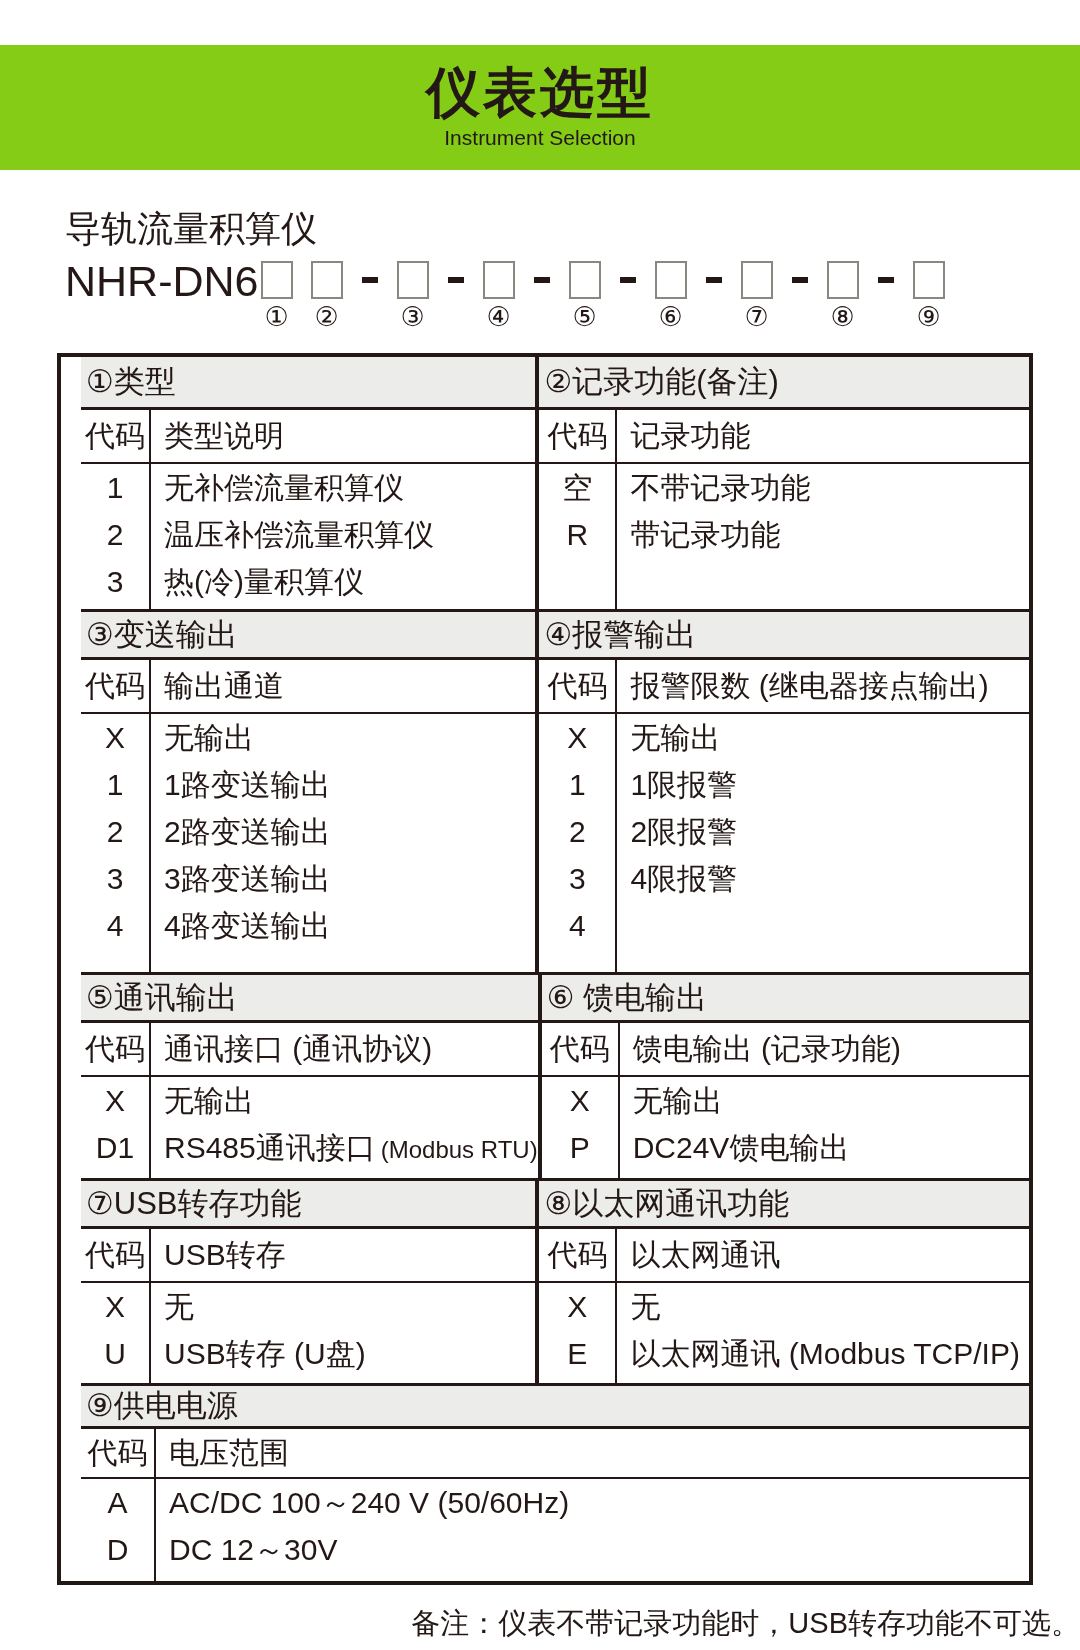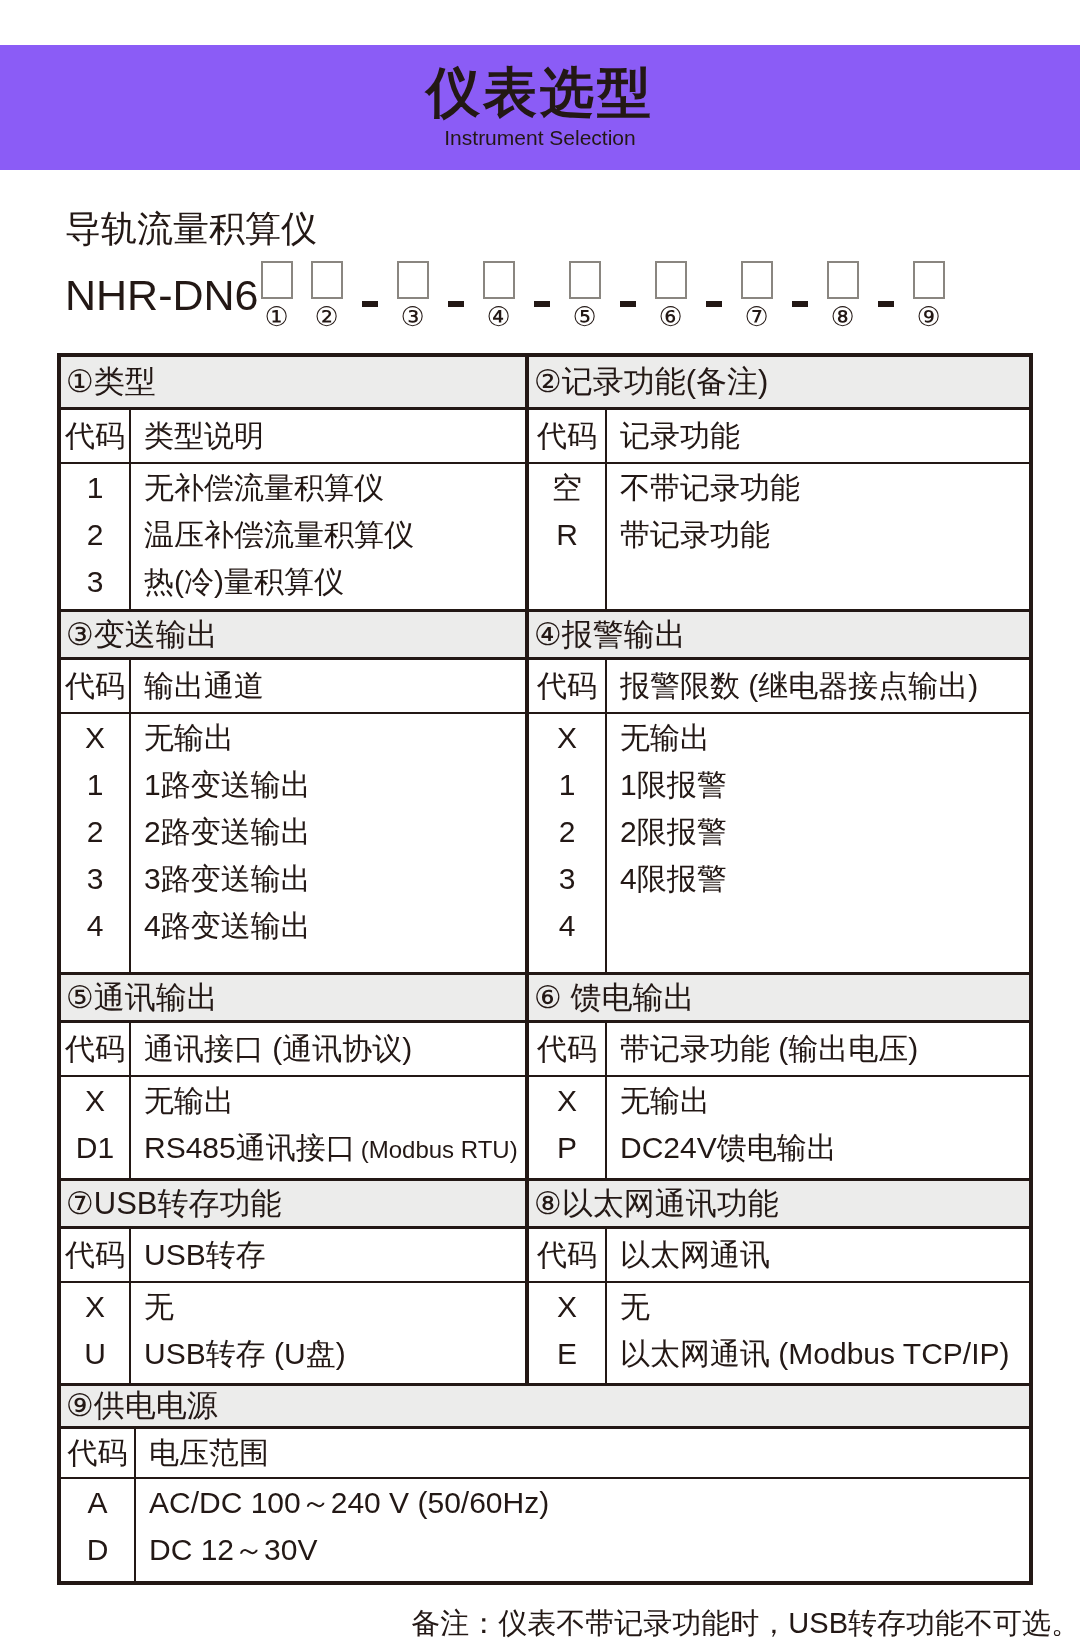--- a/index.html
+++ b/index.html
@@ -3,39 +3,39 @@
 <meta charset="utf-8">
 <style>
   html,body{margin:0;padding:0;background:#ffffff;}
   body{
     width:1080px;height:1650px;overflow:hidden;
     font-family:"Liberation Sans","DejaVu Sans",sans-serif;
     color:#231815;position:relative;
   }
   
   .banner{
-    margin-top:45px;height:125px;background:#8b5cf6;
+    margin-top:45px;height:125px;background:#84cc16;
     display:flex;flex-direction:column;justify-content:center;align-items:center;
   }
   .banner-title{font-size:54px;font-weight:bold;letter-spacing:3px;line-height:1;}
   .banner-sub{font-size:21px;margin-top:7px;}
   
   .intro{margin:38px 0 0 65px;}
   .product-name{font-size:36px;line-height:42px;}
-  .model-row{display:flex;align-items:center;margin-top:8px;height:73px;}
+  .model-row{display:flex;align-items:flex-start;margin-top:8px;height:73px;}
   .model-prefix{font-size:43px;line-height:46px;font-weight:500;margin-right:2px;}
   .unit{display:flex;flex-direction:column;align-items:center;width:32px;margin-top:3px;flex:none;}
   .unit + .unit{margin-left:18px;}
   .box{width:32px;height:38px;border:2px solid #8a8680;box-sizing:border-box;background:#fff;}
   .pos{margin-top:5px;font-size:27px;line-height:27px;font-family:"Liberation Serif","DejaVu Serif",serif;}
   .dash{width:16px;height:6px;background:#231815;margin:19px 19px 0 19px;flex:none;}
   
   .selection-table{
     margin:22px 0 0 57px;width:976px;box-sizing:border-box;
-    border:4px solid #231815;background:#fff;
+    border:4px solid #231815;background:#fff;padding-left:20px;
   }
   .band{display:flex;}
   .band + .band{border-top:3px solid #231815;}
   .half{width:464px;box-sizing:border-box;}
   .half.right{width:504px;border-left:4px solid #231815;}
   .full{width:1044px;box-sizing:border-box;}
   .sec-header{
     background:#ececeb;font-size:31px;padding-left:5px;
     display:flex;align-items:center;box-sizing:border-box;
     border-bottom:3px solid #231815;white-space:nowrap;
@@ -224,21 +224,21 @@
         <div class="db-descs">
           <div class="cell">无输出</div>
           <div class="cell"><span>RS485通讯接口</span><span class="suffix">(Modbus RTU)</span></div>
         </div>
       </div>
     </div>
     <div class="half right">
       <div class="sec-header hdr-45">⑥ 馈电输出</div>
       <div class="sub-row">
         <div class="sub-code">代码</div>
-        <div class="sub-desc">带记录功能 (输出电压)</div>
+        <div class="sub-desc">馈电输出 (记录功能)</div>
       </div>
       <div class="data-block" style="height:101px">
         <div class="db-codes">
           <div class="cell">X</div>
           <div class="cell">P</div>
         </div>
         <div class="db-descs">
           <div class="cell">无输出</div>
           <div class="cell">DC24V馈电输出</div>
         </div>

